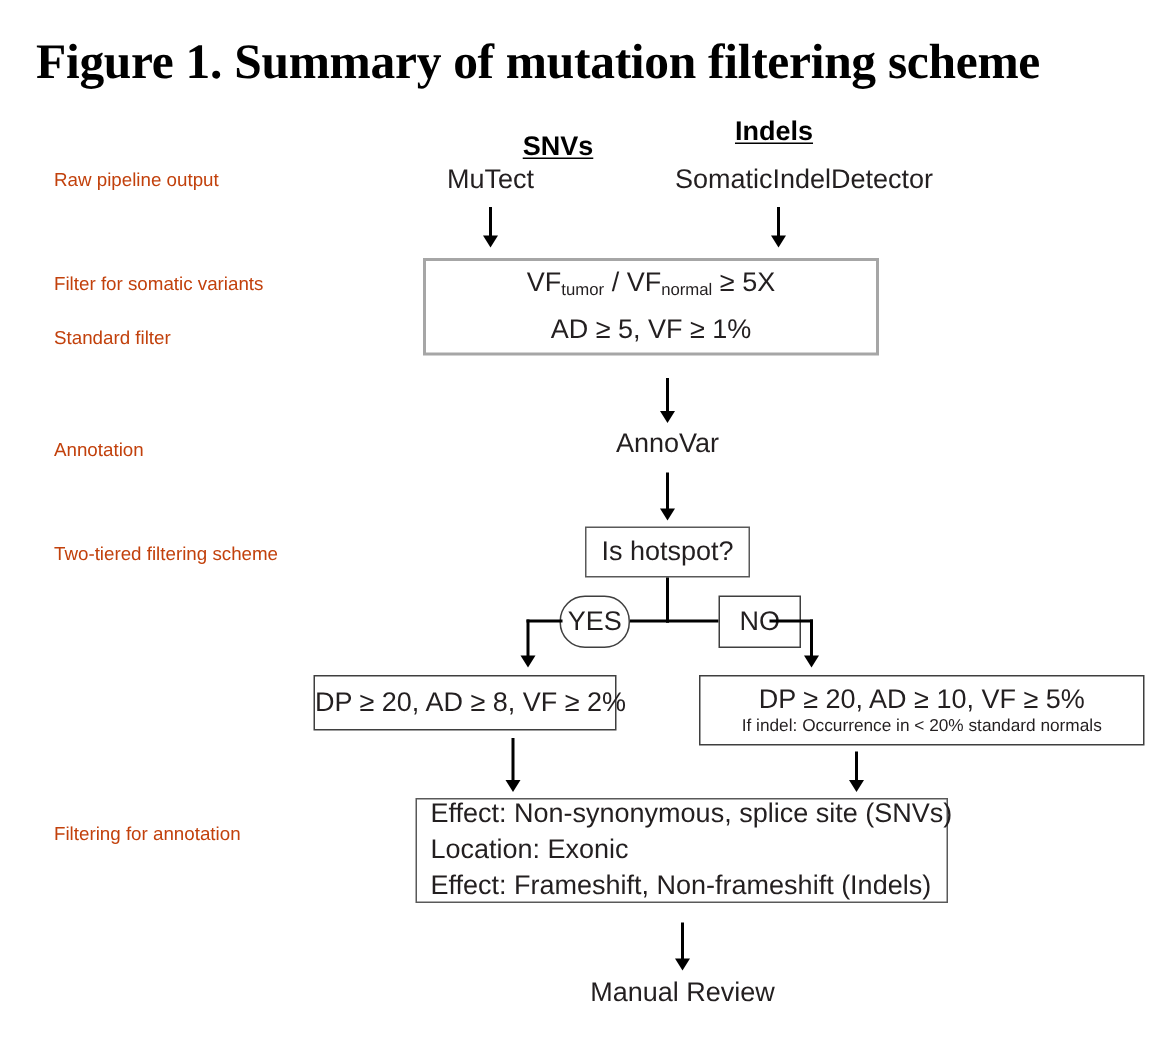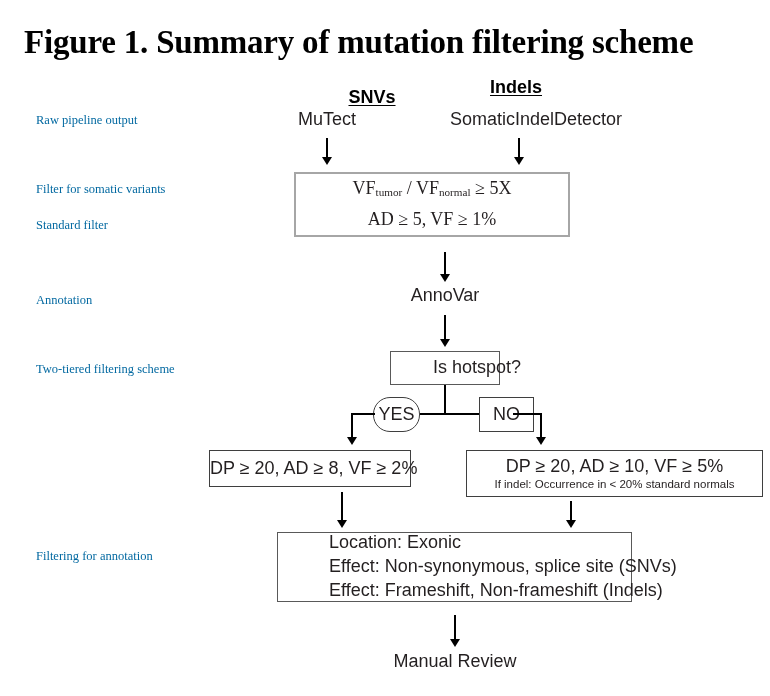--- a/index.html
+++ b/index.html
@@ -29,24 +29,23 @@
     color: #000000;
     white-space: nowrap;
     margin-top: 16px;
   }
 
   
   .stage-label {
     position: absolute;
     left: 36px;
     font-size: 12.5px;
-    color: #0369a1;
-    white-space: nowrap;
-    line-height: 1;
-    font-family: Liberation Serif, serif;
+    color: #c2410c;
+    white-space: nowrap;
+    line-height: 1;
   }
 
   
   .col-head {
     position: absolute;
     font-size: 18px;
     font-weight: bold;
     text-decoration: underline;
     text-underline-offset: 2px;
     color: #000000;
@@ -77,21 +76,21 @@
   .box {
     position: absolute;
     box-sizing: border-box;
     background: #ffffff;
     display: flex;
     flex-direction: column;
     justify-content: center;
   }
   .box.gray  { border: 2px solid #a6a6a6; }
   .box.dark  { border: 1.6px solid #3f3f3f; }
-  .box.thin  { border: 1.3px solid #595959; padding-left: 42px; }
+  .box.thin  { border: 1.3px solid #595959; }
 
   .box-line {
     font-size: 18px;
     color: #231f20;
     text-align: center;
     white-space: nowrap;
     line-height: 1.22;
   }
   .box-line.small {
     font-size: 11.5px;
@@ -149,21 +148,21 @@
   <div class="stage-label" style="top:294px;">Annotation</div>
   <div class="stage-label" style="top:363px;">Two-tiered filtering scheme</div>
   <div class="stage-label" style="top:550px;">Filtering for annotation</div>
 
   <div class="vline thin" style="left:326px; top:138px; height:21px;"></div>
   <div class="arrowhead" style="left:322px; top:157px;"></div>
 
   <div class="vline thin" style="left:518px; top:138px; height:21px;"></div>
   <div class="arrowhead" style="left:514px; top:157px;"></div>
 
-  <div class="box gray" style="left:294px; top:172px; width:276px; height:65px;font-family:Liberation Serif, serif;">
+  <div class="box gray" style="left:282px; top:172px; width:304px; height:65px;">
     <div class="box-line">
       <span>VF</span><sub>tumor</sub><span> / VF</span><sub>normal</sub><span> ≥ 5X</span>
     </div>
     <div class="box-line" style="margin-top:8px;">AD ≥ 5, VF ≥ 1%</div>
   </div>
 
   <div class="vline thin" style="left:444px; top:252px; height:24px;"></div>
   <div class="arrowhead" style="left:440px; top:274px;"></div>
 
   <div class="node-text" style="left:445px; top:286px;">AnnoVar</div>
@@ -206,22 +205,22 @@
     <div class="box-line small">If indel: Occurrence in &lt; 20% standard normals</div>
   </div>
 
   <div class="vline thin" style="left:341px; top:492px; height:30px;"></div>
   <div class="arrowhead" style="left:337px; top:520px;"></div>
 
   <div class="vline thin" style="left:570px; top:501px; height:21px;"></div>
   <div class="arrowhead" style="left:566px; top:520px;"></div>
 
   <div class="box thin" style="left:277px; top:532px; width:355px; height:70px;">
+    <div class="box-line left">Effect: Non-synonymous, splice site (SNVs)</div>
     <div class="box-line left">Location: Exonic</div>
-    <div class="box-line left">Effect: Non-synonymous, splice site (SNVs)</div>
     <div class="box-line left">Effect: Frameshift, Non-frameshift (Indels)</div>
   </div>
 
   <div class="vline thin" style="left:454px; top:615px; height:26px;"></div>
   <div class="arrowhead" style="left:450px; top:639px;"></div>
 
   <div class="node-text" style="left:455px; top:652px;">Manual Review</div>
 
 </div>
 

